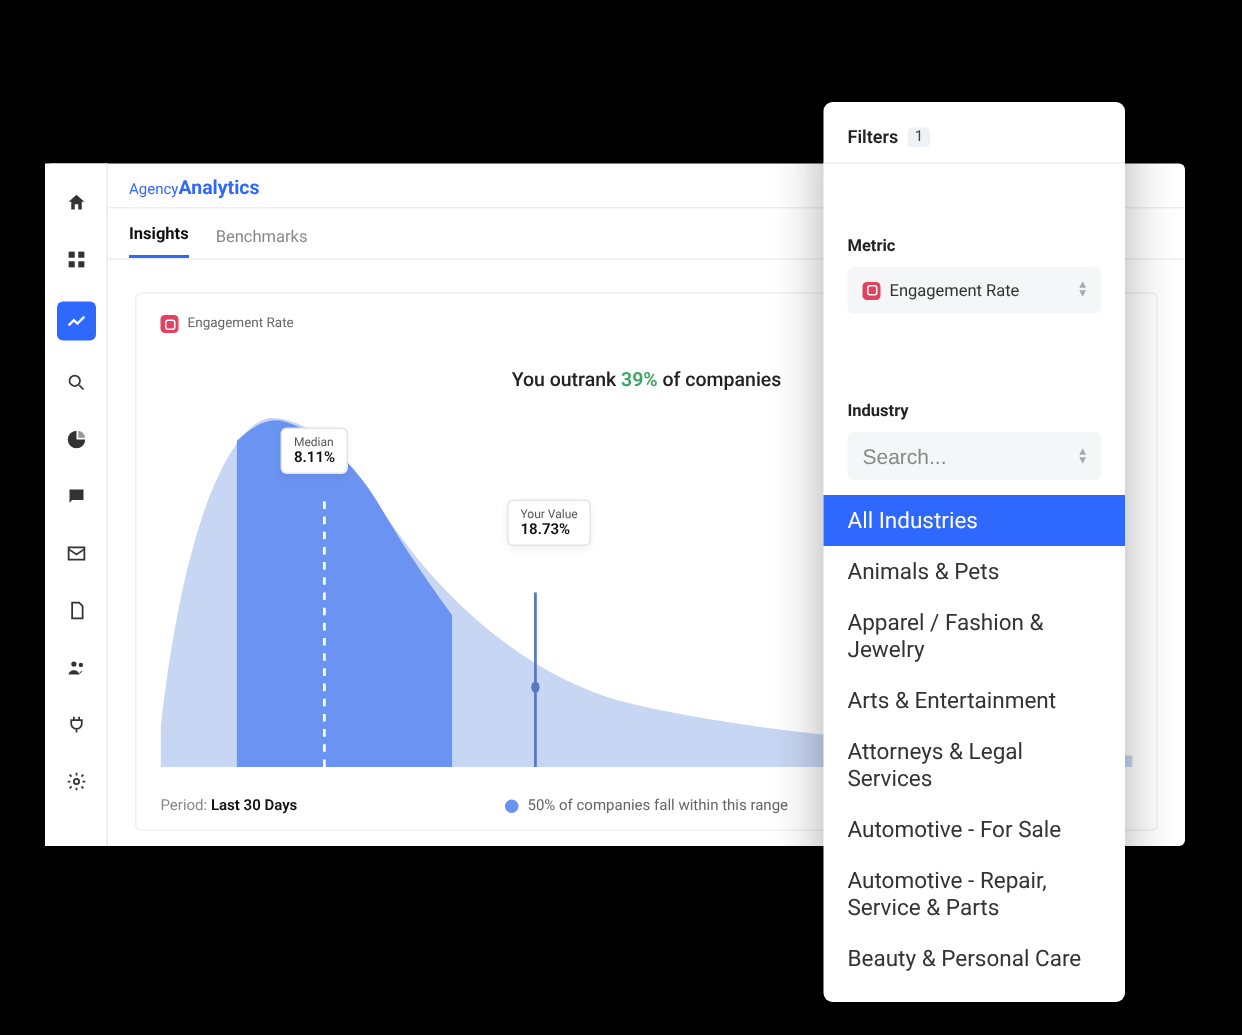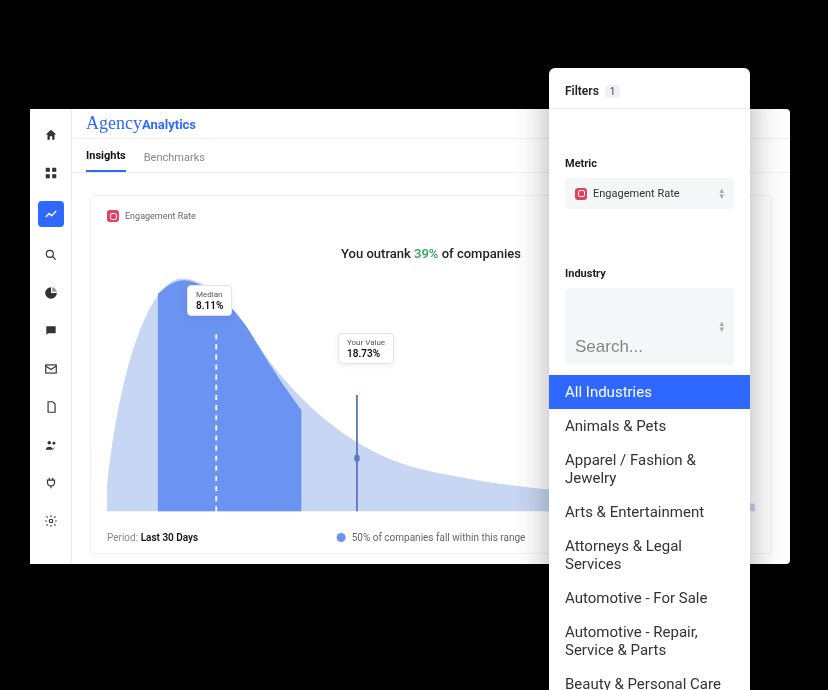--- a/index.html
+++ b/index.html
@@ -8,21 +8,21 @@
 .app { position:absolute; left:30px; top:109px; width:760px; height:455px; background:#fff; border-radius:4px; display:flex; box-shadow: 0 6px 30px rgba(0,0,0,0.2); }
 
 .sidebar { width:42px; background:#fff; border-right:1px solid #eaeaea; display:flex; flex-direction:column; align-items:center; padding-top:16px; gap:18px; }
 .sidebar .sicon { width:20px; height:20px; display:flex; align-items:center; justify-content:center; color:#333; cursor:pointer; border-radius:4px; }
 .sidebar .sicon.active { background:#2f68ff; color:#fff; width:26px; height:26px; }
 .sidebar .sicon svg { width:14px; height:14px; }
 .sidebar .sicon.active svg { width:14px; height:14px; }
 
 .main { flex:1; display:flex; flex-direction:column; }
 .topbar { height:30px; display:flex; align-items:center; padding:0 14px; border-bottom:1px solid #efefef; }
-.brand-a { color:#2f68ff; font-size:18px; font-weight:400;font-family:Liberation Serif, serif; }
+.brand-a { color:#2f68ff; font-size:10px; font-weight:400; }
 .brand-b { color:#2f68ff; font-size:13px; font-weight:700; }
 
 .tabs { height:34px; display:flex; align-items:flex-end; padding:0 14px; gap:18px; border-bottom:1px solid #efefef; }
 .tab { font-size:11px; color:#888; padding-bottom:8px; cursor:pointer; }
 .tab.active { color:#111; font-weight:700; border-bottom:2px solid #2f68ff; }
 
 .content { flex:1; padding:22px 18px 10px 18px; position:relative; }
 .card { background:#fff; border:1px solid #f0f0f0; border-radius:4px; height:100%; padding:14px 16px 10px 16px; display:flex; flex-direction:column; position:relative; }
 
 .card-header { display:flex; align-items:center; gap:6px; }
@@ -51,21 +51,21 @@
 .panel-header .flabel { font-size:12px; font-weight:600; color:#222; }
 .panel-header .fcount { background:#eef1f5; color:#444; font-size:10px; padding:1px 5px; border-radius:3px; }
 
 .panel-section { padding:12px 16px 4px 16px; }
 .panel-section .sec-label { font-size:11px; font-weight:700; color:#222; margin-bottom:8px; display:block;margin-top:36px; }
 
 .selector { background:#f5f6f8; border-radius:4px; padding:8px 10px; display:flex; align-items:center; gap:6px; cursor:pointer; position:relative; }
 .selector .val { font-size:11px; color:#333; }
 .selector .caret { margin-left:auto; color:#aaa; font-size:9px; line-height:1; display:flex; flex-direction:column; }
 
-.search-input { width:100%; border:none; outline:none; background:transparent; font-size:17px; color:#333;margin-top:41px; }
+.search-input { width:100%; border:none; outline:none; background:transparent; font-size:14px; color:#333; }
 .search-input::placeholder { color:#888; }
 
 .option-list { margin-top:6px; }
 .option { font-size:15px; color:#333; padding:8px 16px; cursor:pointer; }
 .option.selected { background:#2f68ff; color:#fff; }
 
 </style>
 </head>
 <body>
 

